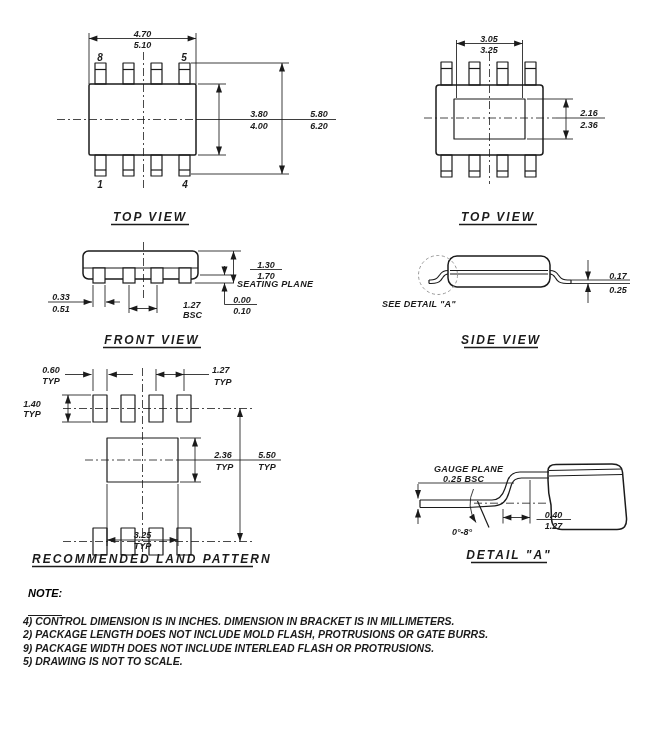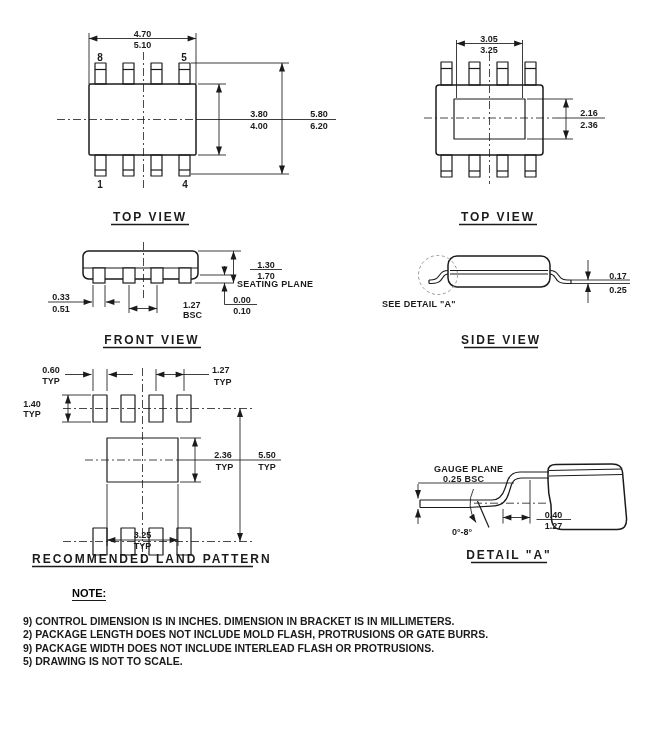--- a/index.html
+++ b/index.html
@@ -1,17 +1,17 @@
 <!DOCTYPE html>
 <html><head>
 <meta charset="utf-8">
 <style>
   html,body{margin:0;padding:0;background:#fff;}
   .page{position:relative;width:630px;height:731px;background:#ffffff;overflow:hidden;
-        font-family:"Liberation Sans",sans-serif;}
+        font-family:"Liberation Sans",sans-serif;font-style:italic;}
   svg{position:absolute;left:0;top:0;display:block;}
 
   
   .s1{stroke:#1b1b1b;stroke-width:1.5;fill:none;stroke-linejoin:round;}
   .s2{stroke:#1b1b1b;stroke-width:1.2;fill:none;stroke-linejoin:round;}
   .sw{stroke:#1b1b1b;stroke-width:1.2;fill:#ffffff;}
   .d {stroke:#1b1b1b;stroke-width:0.85;fill:none;}
   .c {stroke:#1b1b1b;stroke-width:0.8;fill:none;stroke-dasharray:8 3 2 3;}
   .dc{stroke:#999999;stroke-width:1;fill:none;stroke-dasharray:3 2.6;}
   .ul{stroke:#1b1b1b;stroke-width:1.4;}
@@ -20,21 +20,21 @@
   text{fill:#1b1b1b;font-family:"Liberation Sans",sans-serif;font-weight:700;}
   .dt {font-size:9px;text-anchor:middle;}
   .dts{font-size:9px;text-anchor:start;}
   .sl {font-size:9px;text-anchor:start;letter-spacing:0.3px;}
   .pn {font-size:10px;text-anchor:middle;}
   .vl {font-size:12px;text-anchor:middle;letter-spacing:2px;}
   .vls{font-size:12px;text-anchor:start;letter-spacing:2px;}
 
   
   .note-title{position:absolute;left:28px;top:587px;font-size:11px;font-weight:700;}
-  .note-title span{border-bottom:1.6px solid #1b1b1b;padding-bottom:1px;margin-left:44px;}
+  .note-title span{border-bottom:1.6px solid #1b1b1b;padding-bottom:16px;}
   .note-items{position:absolute;left:23px;top:615px;font-size:10.5px;font-weight:700;
               line-height:13.4px;white-space:nowrap;color:#1b1b1b;}
 </style>
 </head>
 <body>
 
 <div class="page">
 <svg width="646" height="731" viewBox="0 0 646 731">
   <defs>
     <marker id="arr" markerUnits="userSpaceOnUse" markerWidth="9" markerHeight="7" refX="8.7" refY="3.5" orient="auto-start-reverse">
@@ -301,18 +301,18 @@
     <text class="dt" x="553.5" y="529">1.27</text>
     <text class="vl" x="509" y="559">DETAIL "A"</text>
     <line class="ul" x1="471" y1="562.5" x2="547" y2="562.5"></line>
   </g>
 </svg>
 
 <div class="note-title">
   <span>NOTE:</span>
 </div>
 <div class="note-items">
-  <div class="note-line">9) CONTROL DIMENSION IS IN INCHES.  DIMENSION IN BRACKET IS IN MILLIMETERS.</div>
+  <div class="note-line">4) CONTROL DIMENSION IS IN INCHES.  DIMENSION IN BRACKET IS IN MILLIMETERS.</div>
   <div class="note-line">2) PACKAGE LENGTH DOES NOT INCLUDE MOLD FLASH, PROTRUSIONS OR GATE BURRS.</div>
   <div class="note-line">9) PACKAGE WIDTH DOES NOT INCLUDE INTERLEAD FLASH OR PROTRUSIONS.</div>
   <div class="note-line">5) DRAWING IS NOT TO SCALE.</div>
 </div>
 </div>
 
 </body></html>

